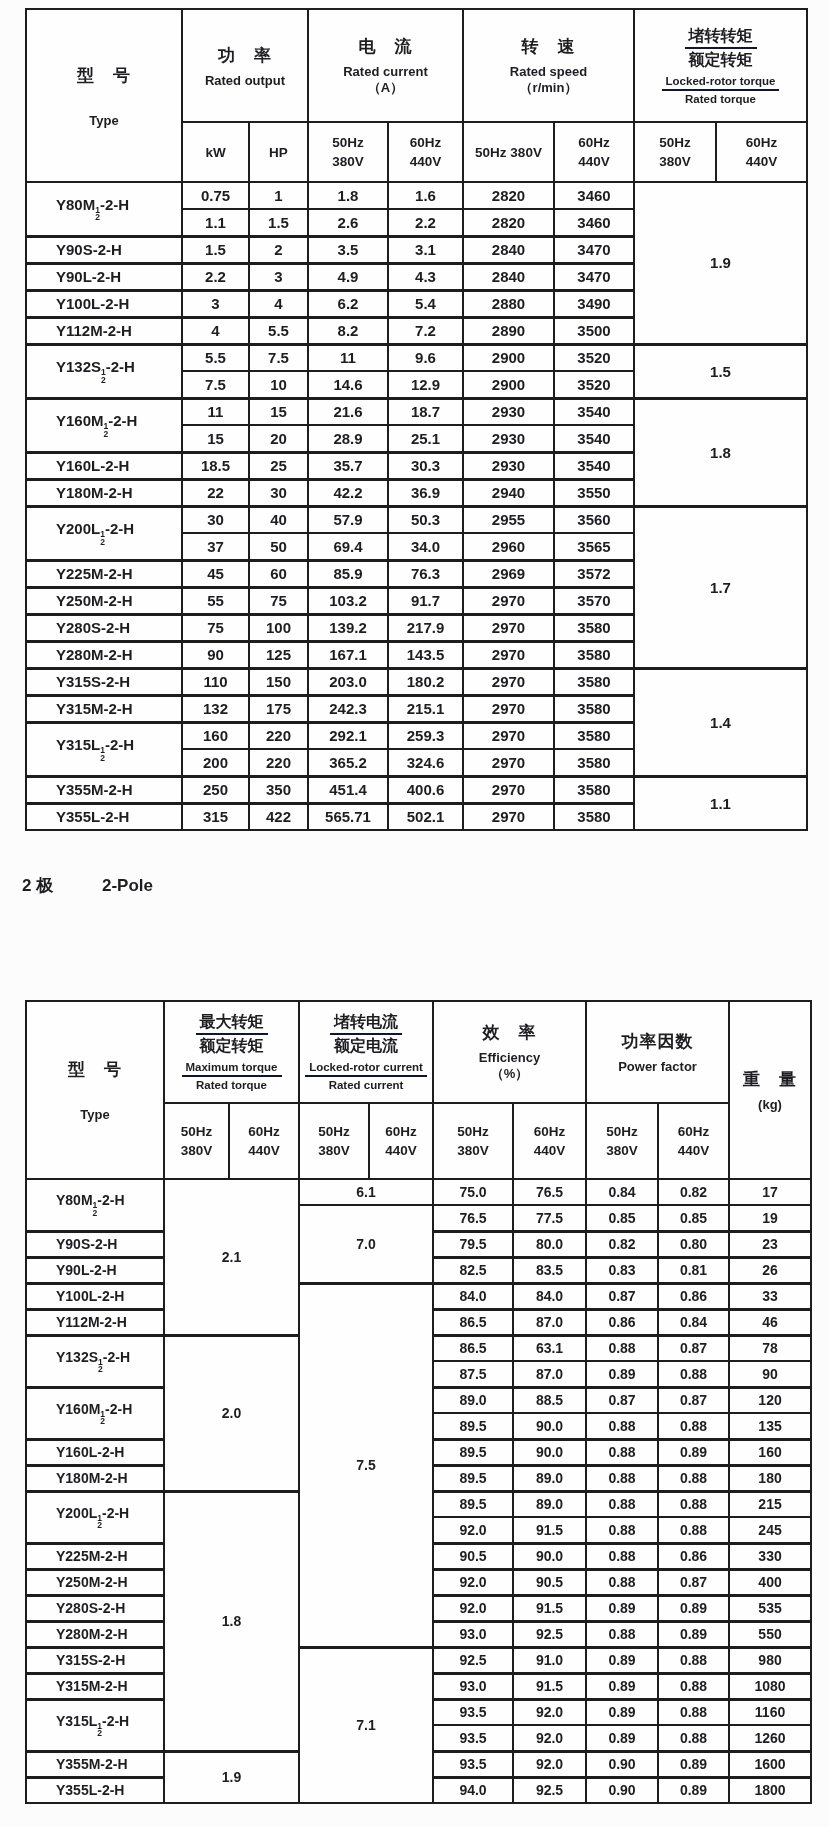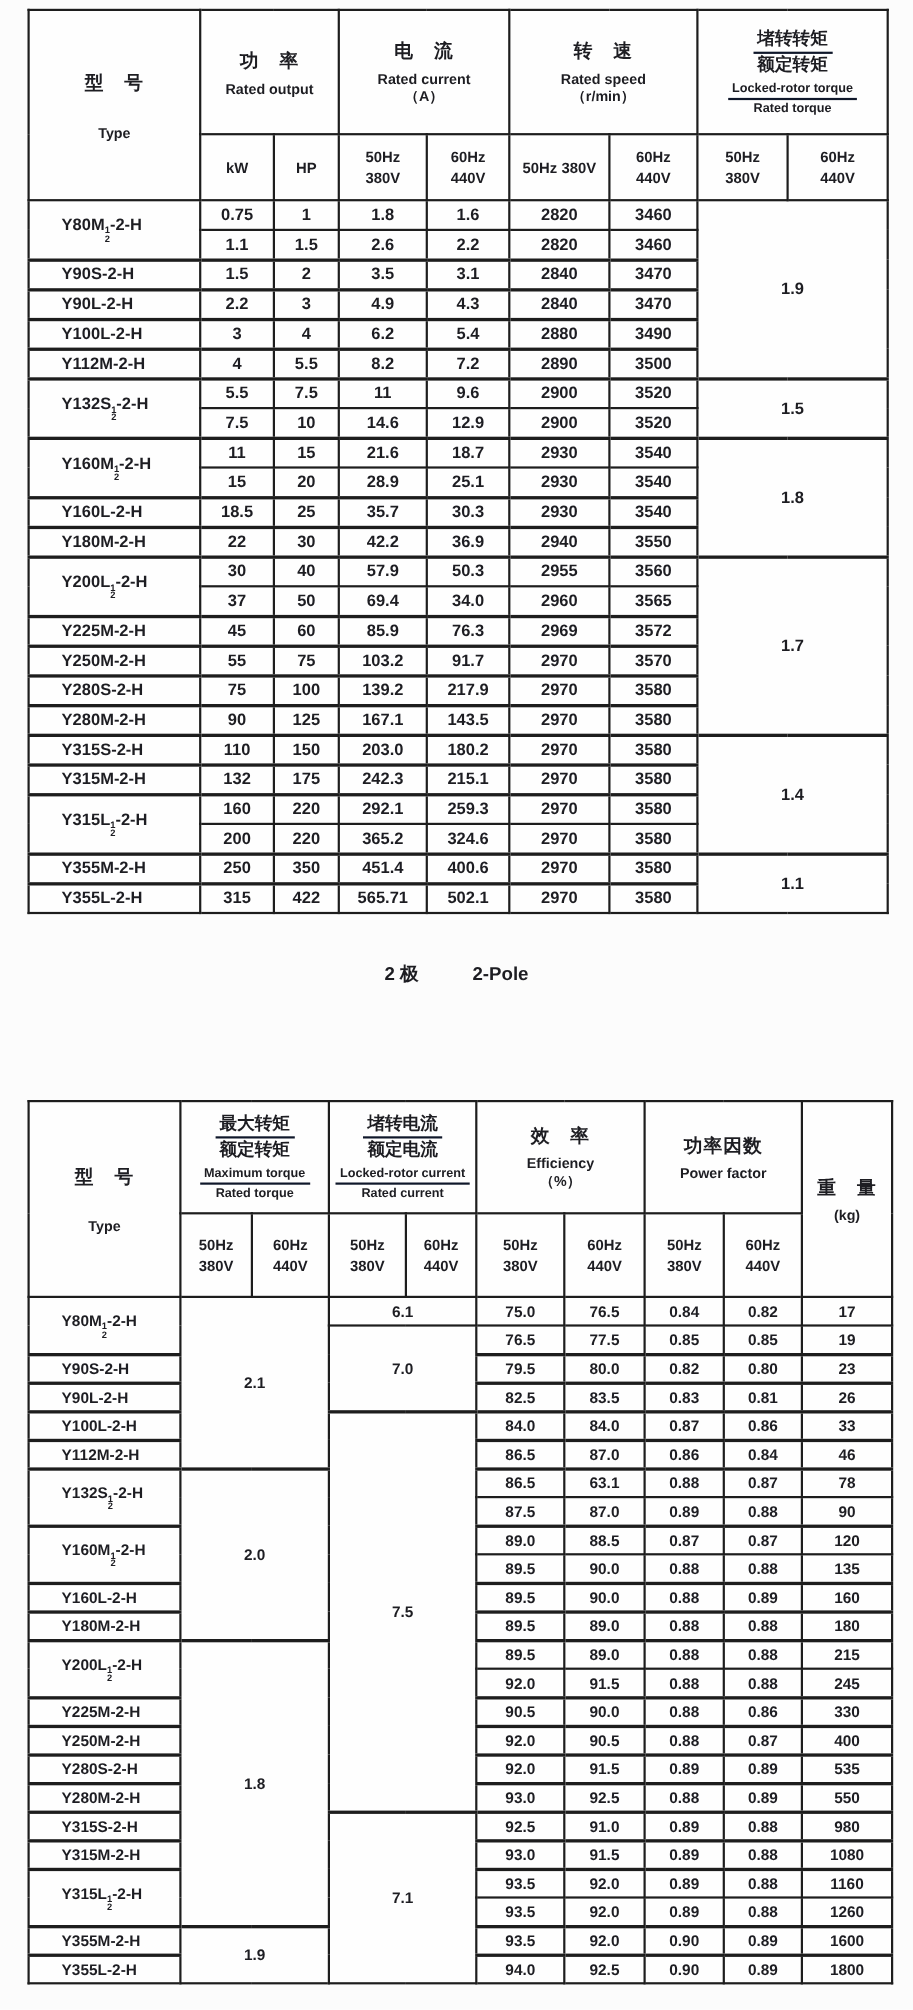--- a/index.html
+++ b/index.html
@@ -32,21 +32,21 @@
   .fru{display:inline-block;border-bottom:2px solid #0f172a;padding:0 4px 0px;}
   .hsub th{font-size:13.5px;line-height:19px;}
   
   td.model{text-align:left;padding-left:29px;font-size:14.5px;white-space:nowrap;}
   .stk{display:inline-flex;flex-direction:column;font-size:8.5px;line-height:7.5px;
        vertical-align:-3px;text-align:center;}
   td.spanv{font-size:15px;margin-left:30px;}
   tr.grp th, tr.grp td{border-top-width:3px;}
   
   .divider{
-    position:absolute;top:874px;left:0;width:100%;text-align:center;
+    position:absolute;top:874px;left:0;width:100%;
     font-size:17px;font-weight:bold;color:#1d1d22;
   }
   .divider span{margin:0 22px;}
 </style>
 </head>
 <body>
 
 <div class="page">
 
   <table id="t1">

